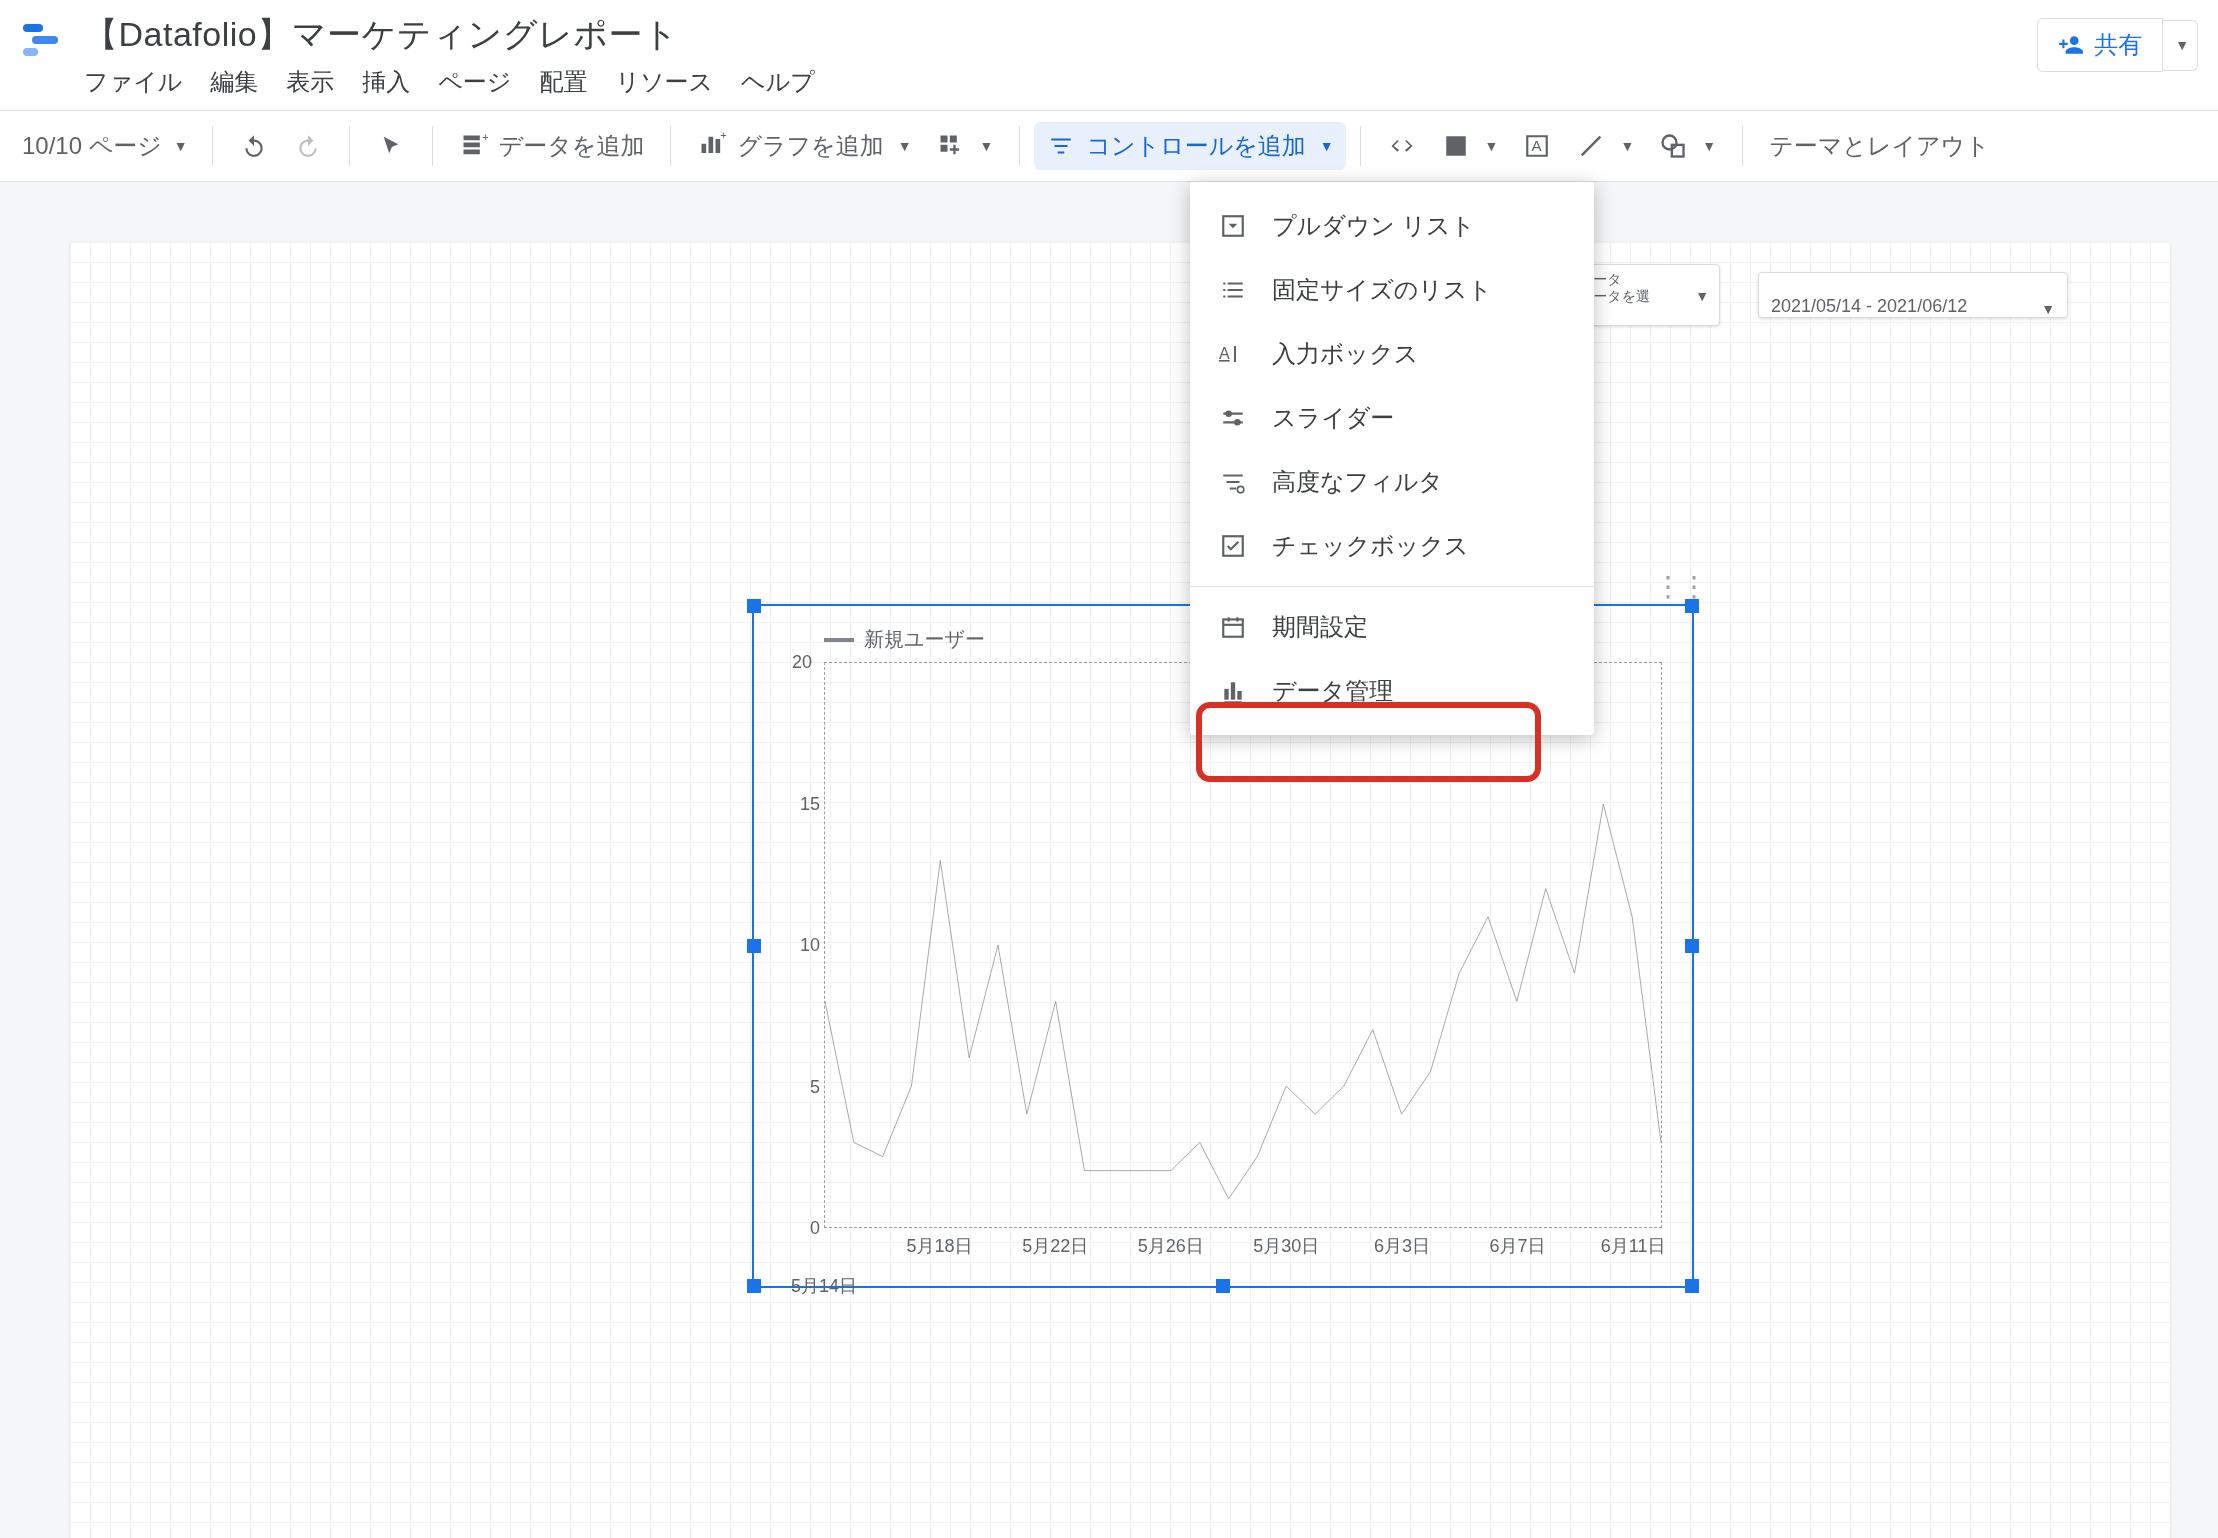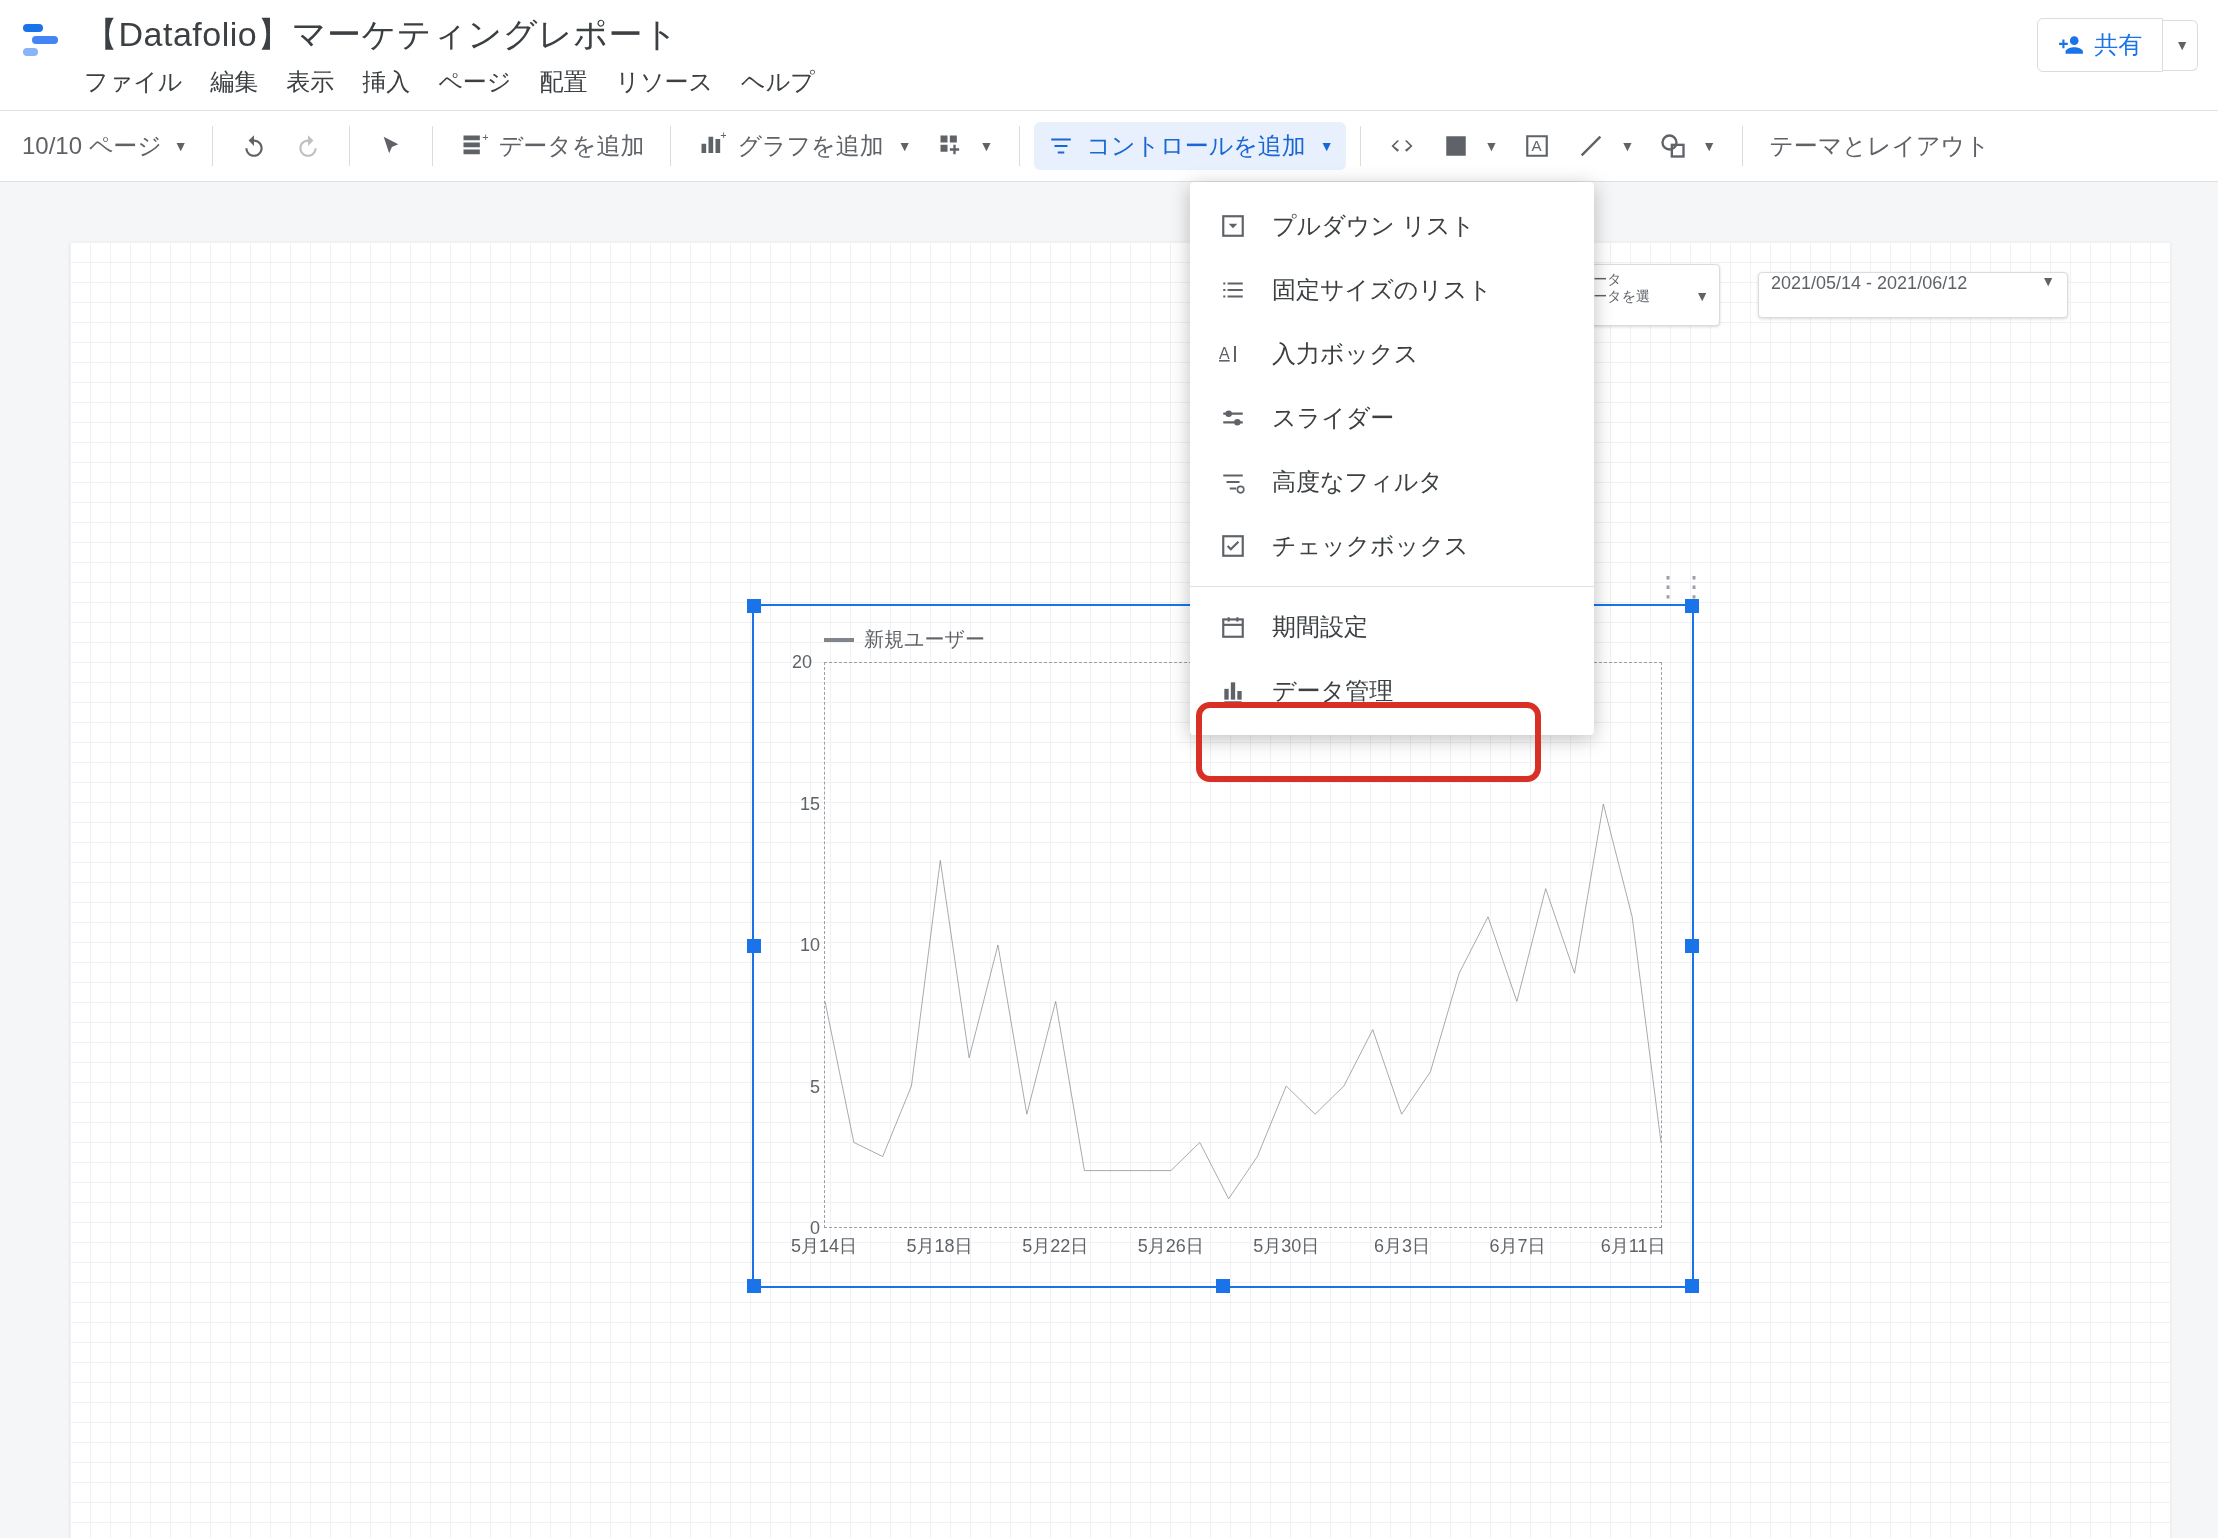--- a/index.html
+++ b/index.html
@@ -28,21 +28,21 @@
 
 
 .canvas-outer { position: absolute; left: 0; right: 0; top: 182px; bottom: 0; background: #f5f6f7; overflow: hidden; }
 .canvas-page { position: absolute; left: 70px; top: 60px; width: 2100px; height: 1400px; background: #fff;
   background-image: linear-gradient(#f0f1f2 1px, transparent 1px), linear-gradient(90deg, #f0f1f2 1px, transparent 1px);
   background-size: 20px 20px;
   box-shadow: 0 1px 3px rgba(0,0,0,0.1);
 }
 
 
-.cv-control { position: absolute; background: #fff; border: 1px solid #dadce0; border-radius: 4px; box-shadow: 0 1px 3px rgba(0,0,0,0.15); font-size: 18px; color: #5f6368; display: flex; align-items: flex-start; padding: 0 12px; }
+.cv-control { position: absolute; background: #fff; border: 1px solid #dadce0; border-radius: 4px; box-shadow: 0 1px 3px rgba(0,0,0,0.15); font-size: 18px; color: #5f6368; display: flex; align-items: flex-end; padding: 0 12px; }
 .cv-dd-arrow { margin-left: auto; font-size: 14px; }
 .cv-control .small { font-size: 14px; line-height: 1.2; }
 
 
 .sel-box { position: absolute; border: 2px solid #1a73e8; }
 .sel-handle { position: absolute; width: 14px; height: 14px; background: #1a73e8; }
 .sel-handle.tl { left: -7px; top: -7px; }
 .sel-handle.tr { right: -7px; top: -7px; }
 .sel-handle.bl { left: -7px; bottom: -7px; }
 .sel-handle.br { right: -7px; bottom: -7px; }
@@ -258,21 +258,21 @@
             <div class="y-tick" style="top: 50%; text-align: right;">10</div>
             <div class="y-tick" style="top: 25%;">15</div>
             <div class="y-tick" style="top: 0%; text-align: center;">20</div>
           </div>
         <div class="chart-plot">
           <svg id="plotsvg" width="100%" height="100%" preserveAspectRatio="none" viewBox="0 0 100 100">
               <path d="M0.00 60.00 L3.45 85.00 L6.90 87.50 L10.34 75.00 L13.79 35.00 L17.24 70.00 L20.69 50.00 L24.14 80.00 L27.59 60.00 L31.03 90.00 L34.48 90.00 L37.93 90.00 L41.38 90.00 L44.83 85.00 L48.28 95.00 L51.72 87.50 L55.17 75.00 L58.62 80.00 L62.07 75.00 L65.52 65.00 L68.97 80.00 L72.41 72.50 L75.86 55.00 L79.31 45.00 L82.76 60.00 L86.21 40.00 L89.66 55.00 L93.10 25.00 L96.55 45.00 L100.00 85.00" fill="none" stroke="#80868b" stroke-width="0.7" vector-effect="non-scaling-stroke"></path>
             </svg>
         </div>
         <div class="x-axis" id="xaxis">
-            <div class="x-tick" style="left: 0%;">5月14日</div>
+            <div class="x-tick" style="left: 0%; margin-top: 40px;">5月14日</div>
             <div class="x-tick" style="left: 13.7931%;">5月18日</div>
             <div class="x-tick" style="left: 27.5862%;">5月22日</div>
             <div class="x-tick" style="left: 41.3793%;">5月26日</div>
             <div class="x-tick" style="left: 55.1724%;">5月30日</div>
             <div class="x-tick" style="left: 68.9655%;">6月3日</div>
             <div class="x-tick" style="left: 82.7586%;">6月7日</div>
             <div class="x-tick" style="left: 96.5517%;">6月11日</div>
           </div>
       </div>
     </div>

